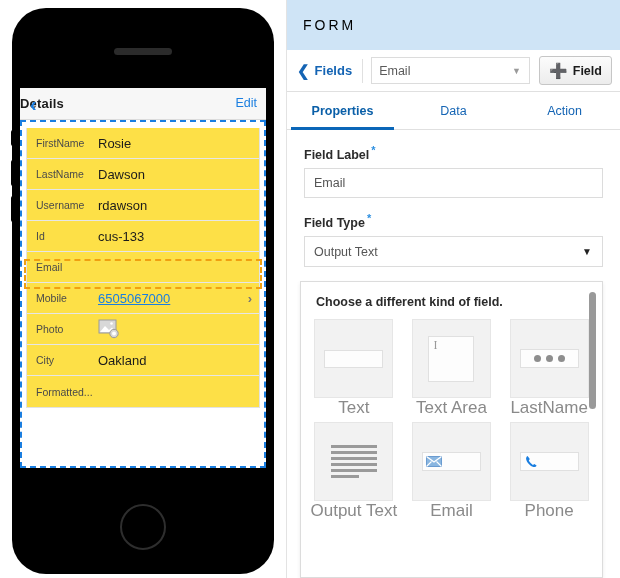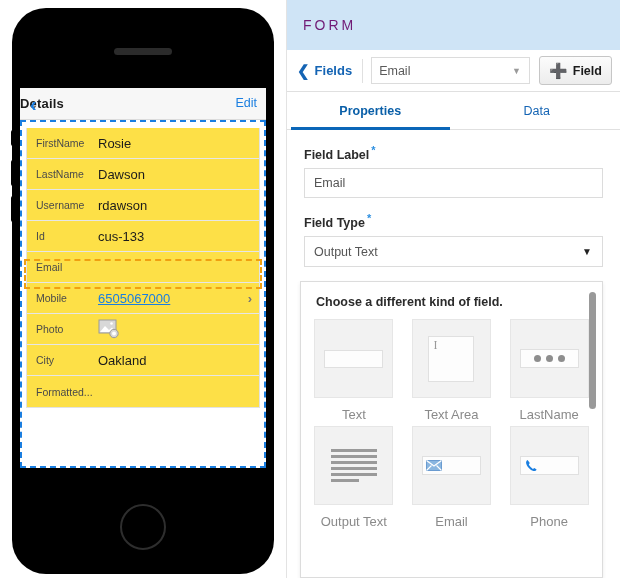--- a/index.html
+++ b/index.html
@@ -105,21 +105,21 @@
   
   #right-pane {
     position: absolute; left: 287px; top: 0; width: 333px; height: 578px;
     background: #ffffff;
   }
   #form-header {
     height: 50px; background: #cfe4f6;
     display: flex; align-items: center; padding-left: 16px;
   }
   #form-header-title {
-    font-size: 14px; color: #701a75; letter-spacing: 3px; font-weight: normal;
+    font-size: 14px; color: #000000; letter-spacing: 3px; font-weight: normal;
   }
   #toolbar {
     height: 42px; border-bottom: 1px solid #e0e0e0;
     display: flex; align-items: center; padding: 0 8px 0 10px;
   }
   #fields-back { display: flex; align-items: center; color: #1464b4; font-size: 13px; font-weight: bold; }
   #fields-back .car { font-size: 15px; margin-right: 5px; line-height: 13px; }
   #toolbar-sep { width: 1px; height: 24px; background: #e0e0e0; margin: 0 8px 0 10px; }
   #field-select {
     flex: 1; height: 27px; border: 1px solid #dcdcdc; background: #fff;
@@ -173,21 +173,21 @@
   #popup-scroll {
     position: absolute; right: 6px; top: 10px; width: 7px; height: 117px;
     background: #999; border-radius: 4px;
   }
   #tile-grid { display: flex; flex-wrap: wrap; padding: 0 4px; }
   .tile { width: 33.33%; display: flex; flex-direction: column; align-items: center; margin-bottom: 4px; }
   .tile-box {
     width: 79px; height: 79px; background: #f2f2f2; border: 1px solid #e6e6e6;
     display: flex; align-items: center; justify-content: center; position: relative;
   }
-  .tile-label { font-size: 13px; color: #8a8a8a; margin-top: 9px; }
+  .tile-label { font-size: 17px; color: #8a8a8a; }
   .mini-input { width: 59px; height: 18px; background: #fdfdfd; border: 1px solid #e0e0e0; }
   .mini-area  { width: 46px; height: 46px; background: #fdfdfd; border: 1px solid #e0e0e0;
                 display:flex; align-items:flex-start; padding-top:3px; padding-left:4px; }
   .ibeam { color: #9a9a9a; font-size: 12px; line-height: 10px; font-family: "Liberation Serif", serif; }
   .mini-pw { width: 59px; height: 19px; background: #fdfdfd; border: 1px solid #e0e0e0;
              display:flex; align-items:center; justify-content:center; gap:5px; }
   .dot { width: 7px; height: 7px; border-radius: 50%; background: #8d8d8d; }
   .lines { display:flex; flex-direction:column; gap:3px; align-items:flex-start; }
   .lines i { display:block; height: 3px; background: #9a9a9a; }
   .mini-mail { width: 59px; height: 19px; background: #fdfdfd; border: 1px solid #e0e0e0;
@@ -289,20 +289,23 @@
       </div>
     </div>
 
     <div id="tabs">
         <div class="tab active">
           <span>Properties</span>
         </div>
         <div class="tab">
           <span>Data</span>
         </div>
+        <div class="tab">
+          <span>Action</span>
+        </div>
       </div>
 
     <div id="props">
       <div class="plabel">
         <span>Field Label</span><span class="req">*</span>
       </div>
       <div class="pinput">
         <span>Email</span>
       </div>
 

